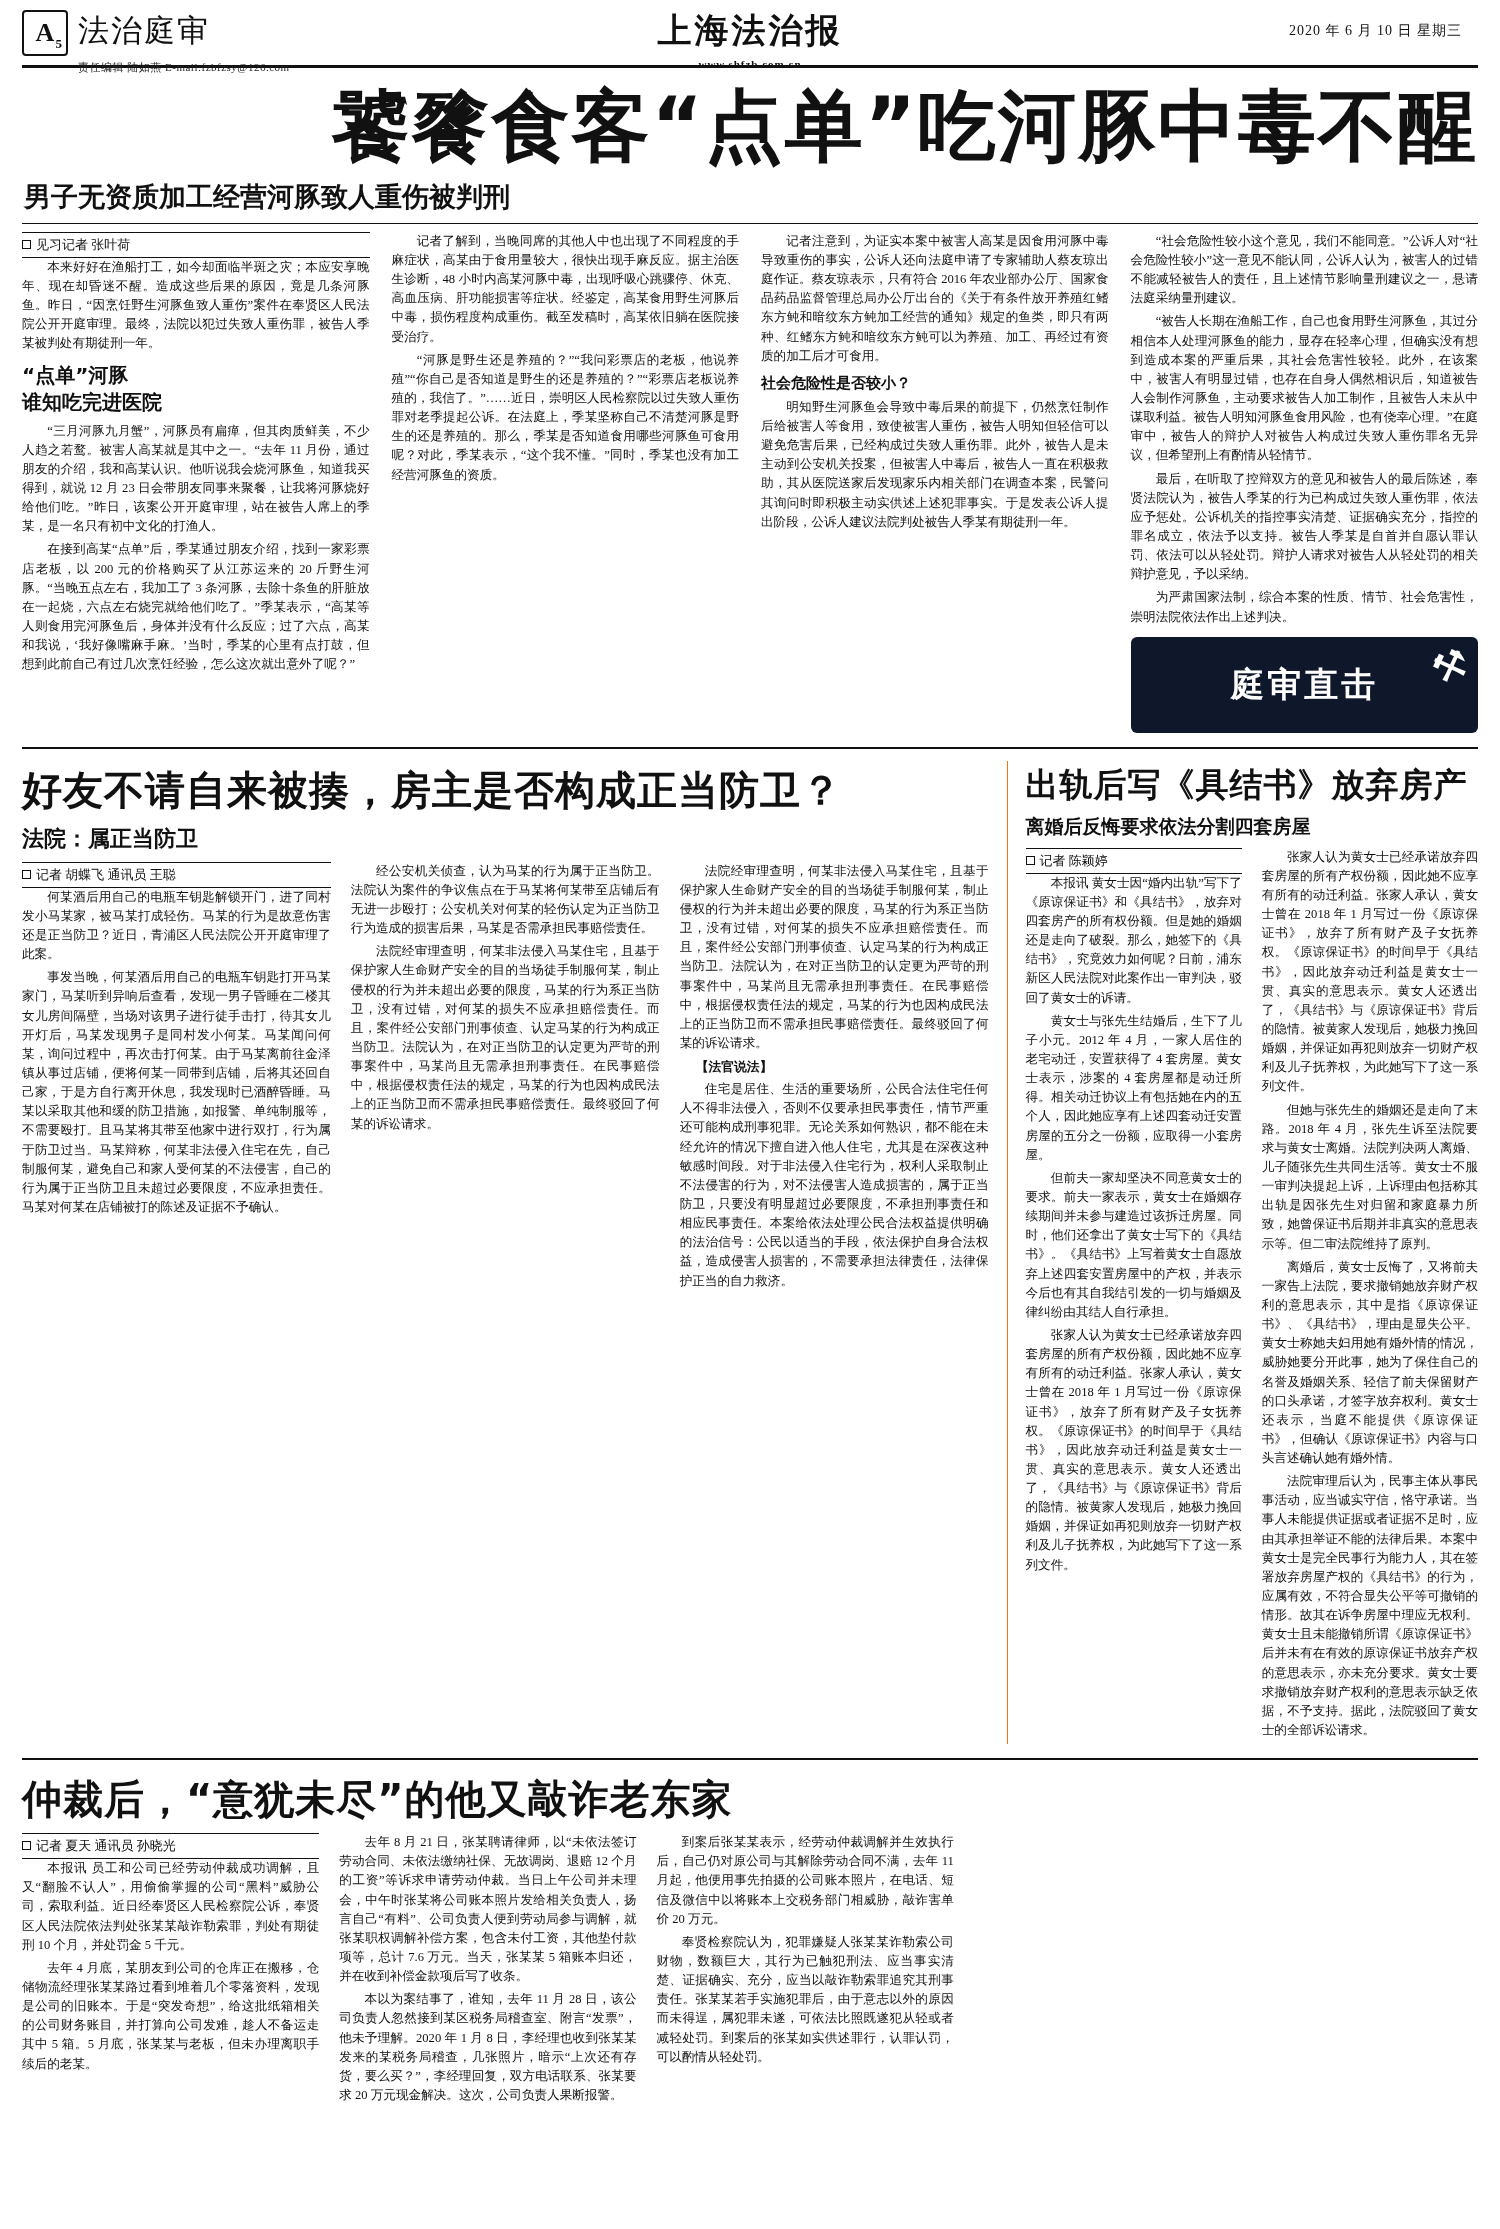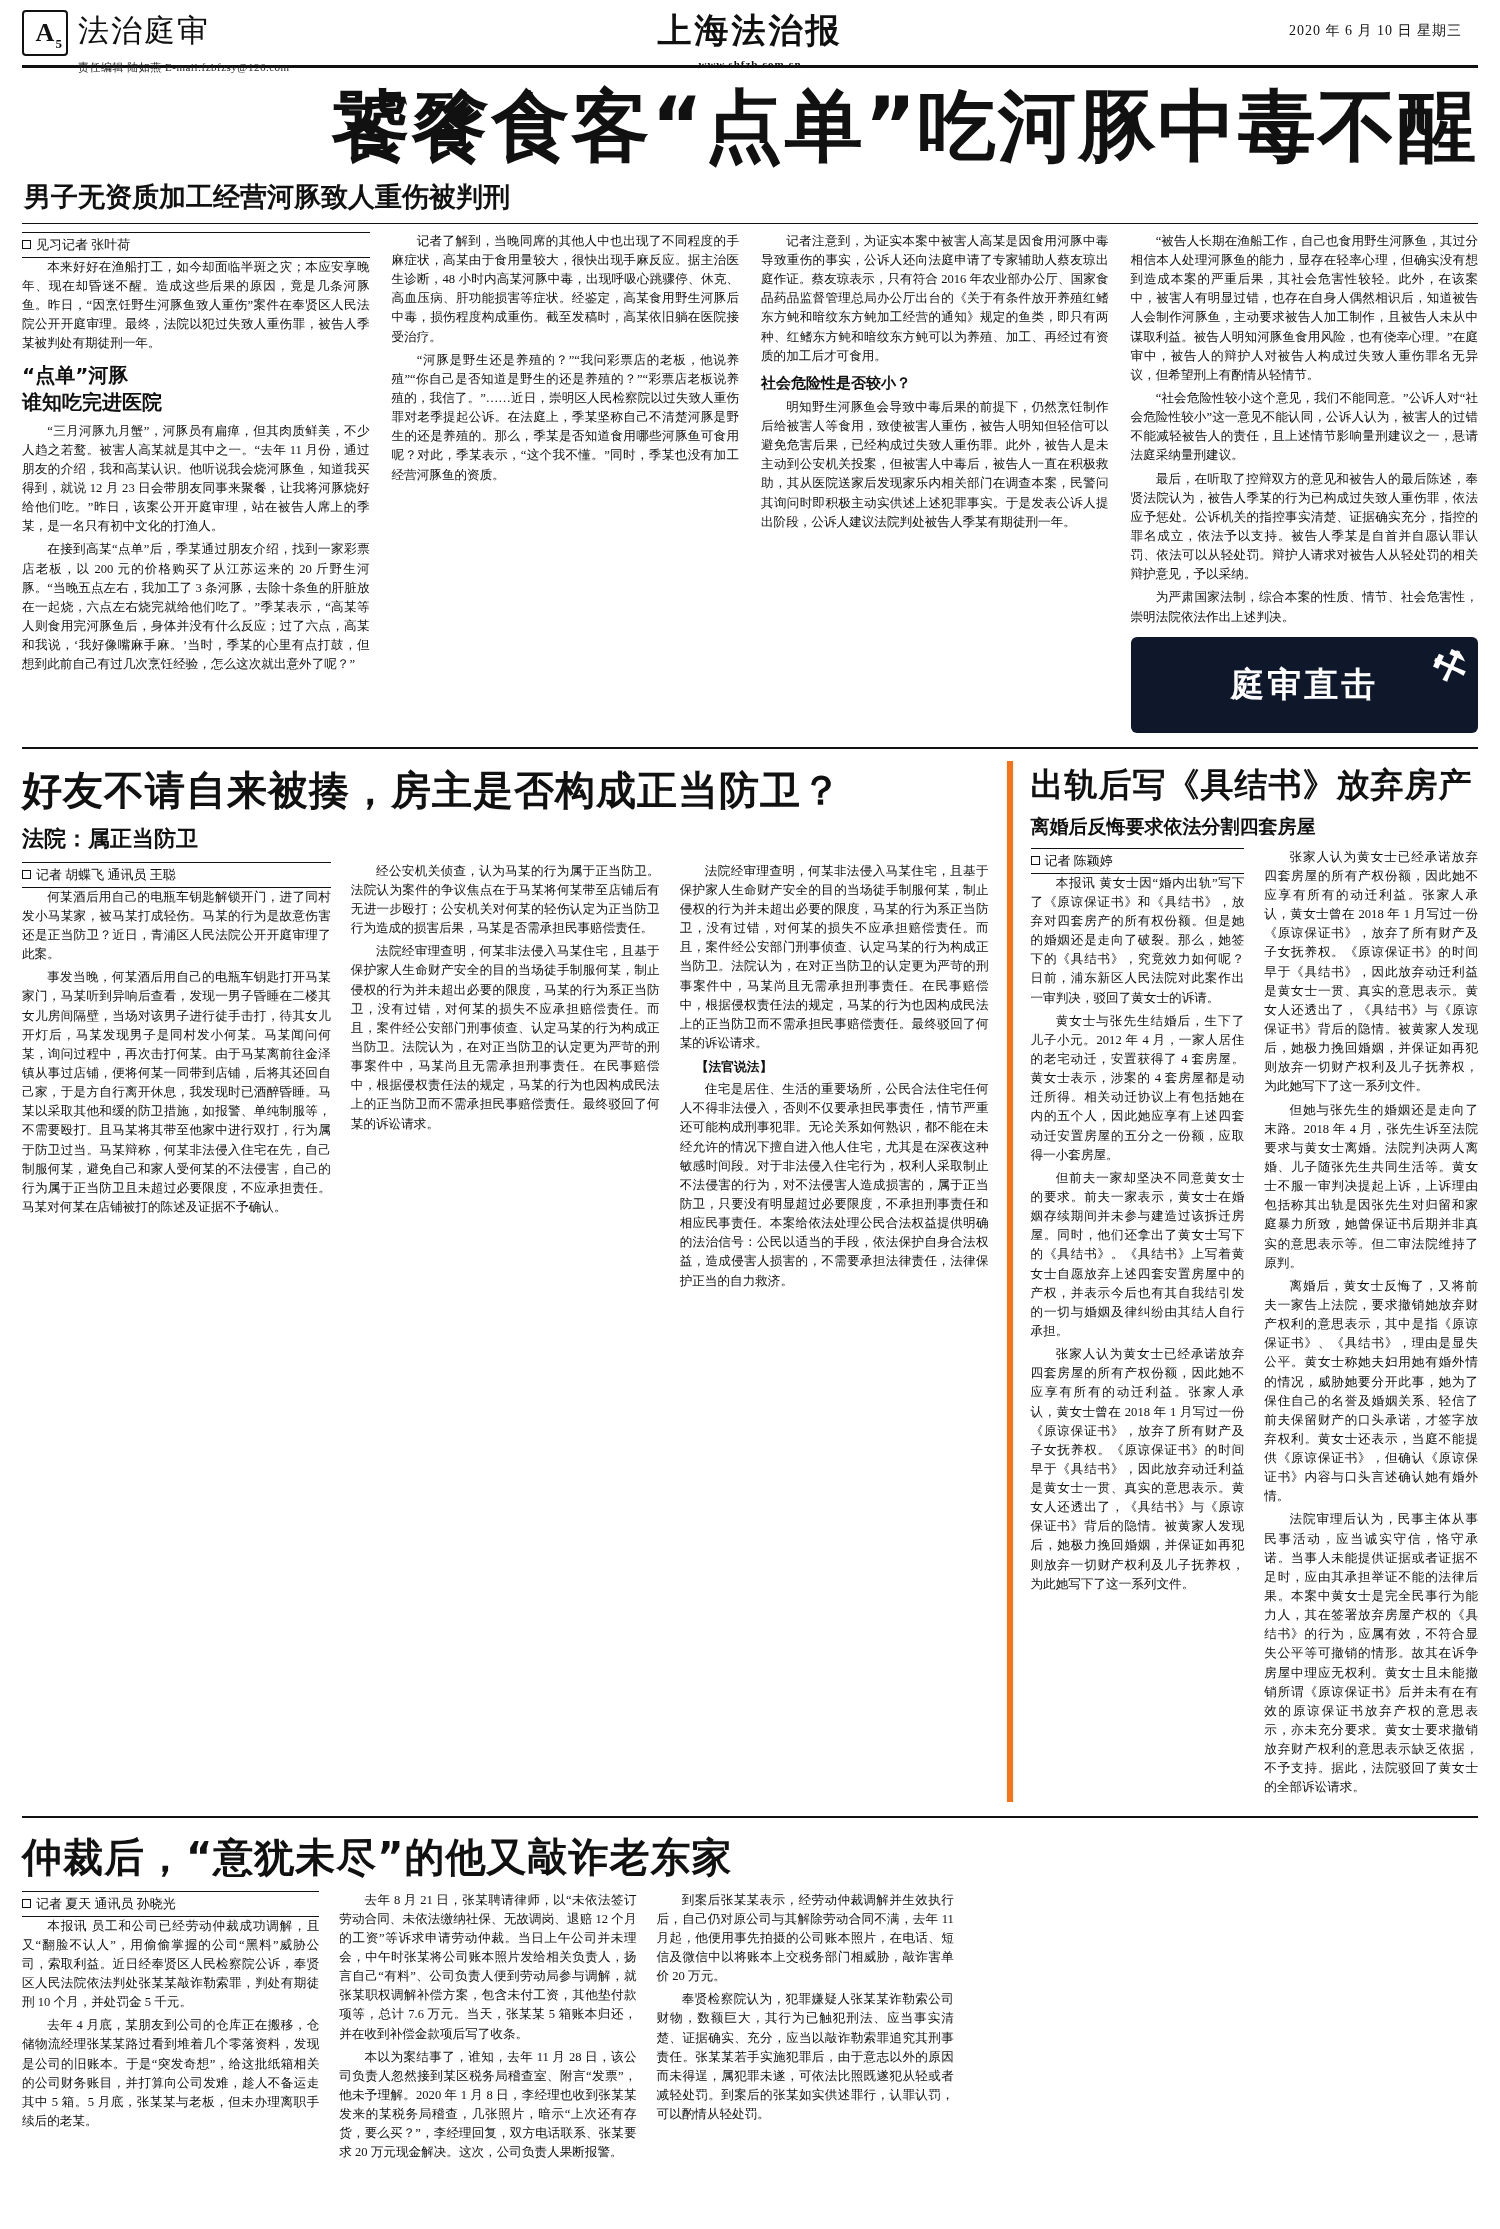--- a/index.html
+++ b/index.html
@@ -62,21 +62,21 @@
   .stamp .gavel { position:absolute; right:10px; top:6px; font-size:40px; transform:rotate(-20deg); }
 
   
   .mid-head { font-size:40px; font-weight:bold; font-family:"DejaVu Sans", sans-serif; letter-spacing:1px; margin:2px 0 6px 0; }
   .mid-head.small { font-size:33px; }
   .mid-sub { font-size:22px; font-weight:bold; font-family:"DejaVu Sans", sans-serif; margin:6px 0 8px 0; }
   .mid-sub.s2 { font-size:19px; }
 
   .tagbox { font-size:12.8px; font-weight:bold; margin:6px 0 4px 16px; }
   .colblock { padding-right:0; }
-  .rightrail { border-left:6px solid #f97316; padding-left:18px; }
+  .rightrail { border-left:1px solid #f97316; padding-left:18px; }
 </style>
 </head>
 <body>
 
 <div class="page">
 
   <div class="masthead">
     <div class="mh-left">
       <div class="pagemark">
         <span>A</span>
@@ -115,22 +115,22 @@
       <p class="body">“河豚是野生还是养殖的？”“我问彩票店的老板，他说养殖”“你自己是否知道是野生的还是养殖的？”“彩票店老板说养殖的，我信了。”……近日，崇明区人民检察院以过失致人重伤罪对老季提起公诉。在法庭上，季某坚称自己不清楚河豚是野生的还是养殖的。那么，季某是否知道食用哪些河豚鱼可食用呢？对此，季某表示，“这个我不懂。”同时，季某也没有加工经营河豚鱼的资质。</p>
     </div>
 
     <div class="colblock">
       <p class="body">记者注意到，为证实本案中被害人高某是因食用河豚中毒导致重伤的事实，公诉人还向法庭申请了专家辅助人蔡友琼出庭作证。蔡友琼表示，只有符合 2016 年农业部办公厅、国家食品药品监督管理总局办公厅出台的《关于有条件放开养殖红鳍东方鲀和暗纹东方鲀加工经营的通知》规定的鱼类，即只有两种、红鳍东方鲀和暗纹东方鲀可以为养殖、加工、再经过有资质的加工后才可食用。</p>
       <div class="subtitle-s">社会危险性是否较小？</div>
       <p class="body">明知野生河豚鱼会导致中毒后果的前提下，仍然烹饪制作后给被害人等食用，致使被害人重伤，被告人明知但轻信可以避免危害后果，已经构成过失致人重伤罪。此外，被告人是未主动到公安机关投案，但被害人中毒后，被告人一直在积极救助，其从医院送家后发现家乐内相关部门在调查本案，民警问其询问时即积极主动实供述上述犯罪事实。于是发表公诉人提出阶段，公诉人建议法院判处被告人季某有期徒刑一年。</p>
     </div>
 
     <div class="colblock">
+      <p class="body">“社会危险性较小这个意见，我们不能同意。”公诉人对“社会危险性较小”这一意见不能认同，公诉人认为，被害人的过错不能减轻被告人的责任，且上述情节影响量刑建议之一，悬请法庭采纳量刑建议。</p>
       <p class="body">“被告人长期在渔船工作，自己也食用野生河豚鱼，其过分相信本人处理河豚鱼的能力，显存在轻率心理，但确实没有想到造成本案的严重后果，其社会危害性较轻。此外，在该案中，被害人有明显过错，也存在自身人偶然相识后，知道被告人会制作河豚鱼，主动要求被告人加工制作，且被告人未从中谋取利益。被告人明知河豚鱼食用风险，也有侥幸心理。”在庭审中，被告人的辩护人对被告人构成过失致人重伤罪名无异议，但希望刑上有酌情从轻情节。</p>
-      <p class="body">“社会危险性较小这个意见，我们不能同意。”公诉人对“社会危险性较小”这一意见不能认同，公诉人认为，被害人的过错不能减轻被告人的责任，且上述情节影响量刑建议之一，悬请法庭采纳量刑建议。</p>
       <p class="body">最后，在听取了控辩双方的意见和被告人的最后陈述，奉贤法院认为，被告人季某的行为已构成过失致人重伤罪，依法应予惩处。公诉机关的指控事实清楚、证据确实充分，指控的罪名成立，依法予以支持。被告人季某是自首并自愿认罪认罚、依法可以从轻处罚。辩护人请求对被告人从轻处罚的相关辩护意见，予以采纳。</p>
       <p class="body">为严肃国家法制，综合本案的性质、情节、社会危害性，崇明法院依法作出上述判决。</p>
       <div class="stamp">
         <div class="txt">庭审直击</div>
         <div class="gavel">⚒</div>
       </div>
     </div>
   </div>
 
   <hr class="sep">

